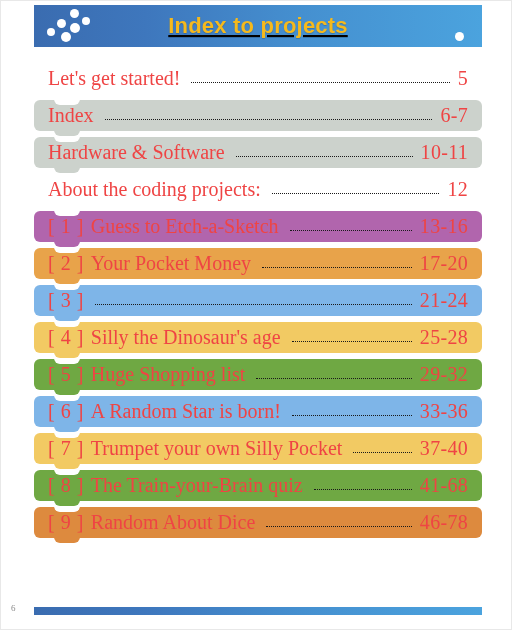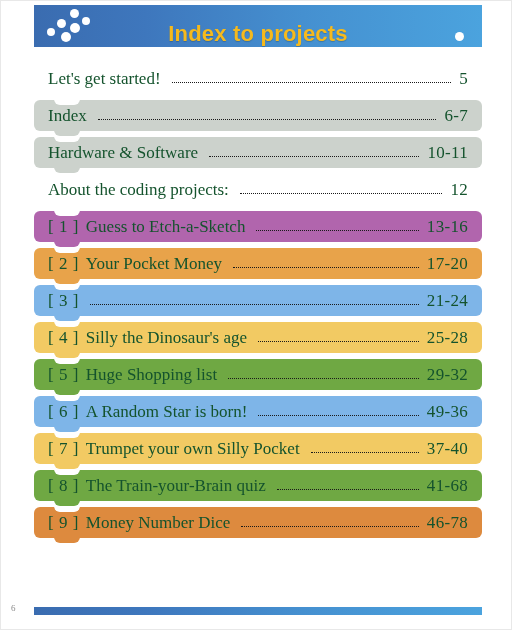--- a/index.html
+++ b/index.html
@@ -27,22 +27,23 @@
 
   
   .header {
     position: absolute;
     left: 33px;
     top: 4px;
     width: 448px;
     height: 42px;
     background: linear-gradient(to right, #3a6cb0 0%, #3e77bd 25%, #4590d0 60%, #4ba3de 100%);
     display: flex;
-    align-items: flex-end;
+    align-items: center;
     justify-content: center;
+    text-decoration: underline;
   }
   .header-title {
     color: #f5b91d;
     font-family: "Liberation Sans", sans-serif;
     font-weight: bold;
     font-size: 22px;
     letter-spacing: 0.2px;
     text-shadow: 0 1px 1px rgba(0,0,0,0.18);
   }
   .logo-dots {
@@ -117,22 +118,22 @@
   .row.plain .shape::after { background: transparent; }
   .row.plain .shape::before { background: transparent; }
 
   .row .content {
     position: relative;
     height: 31px;
     display: flex;
     align-items: center;
     padding: 0 14px 0 14px;
     box-sizing: border-box;
-    font-size: 17px;
-    color: #14532d;
+    font-size: 20px;
+    color: #ef4444;
     white-space: nowrap;
   }
   .row .num {
     margin-right: 7px;
     letter-spacing: 0.5px;
   }
   .row .label {
     margin-right: 7px;
   }
   .row .leader {
@@ -267,21 +268,21 @@
           <span class="leader"></span>
           <span class="pages">29-32</span>
         </div>
       </div>
       <div class="row">
         <div class="shape" style="background: rgb(126, 181, 232);"></div>
         <div class="content">
           <span class="num">[ 6 ]</span>
           <span class="label">A Random Star is born!</span>
           <span class="leader"></span>
-          <span class="pages">49-36</span>
+          <span class="pages">33-36</span>
         </div>
       </div>
       <div class="row">
         <div class="shape" style="background: rgb(242, 202, 99);"></div>
         <div class="content">
           <span class="num">[ 7 ]</span>
           <span class="label">Trumpet your own Silly Pocket</span>
           <span class="leader"></span>
           <span class="pages">37-40</span>
         </div>
@@ -292,21 +293,21 @@
           <span class="num">[ 8 ]</span>
           <span class="label">The Train-your-Brain quiz</span>
           <span class="leader"></span>
           <span class="pages">41-68</span>
         </div>
       </div>
       <div class="row">
         <div class="shape" style="background: rgb(221, 138, 62);"></div>
         <div class="content">
           <span class="num">[ 9 ]</span>
-          <span class="label">Money Number Dice</span>
+          <span class="label">Random About Dice</span>
           <span class="leader"></span>
           <span class="pages">46-78</span>
         </div>
       </div>
     </div>
 
   <div class="folio">6</div>
   <div class="footer-bar"></div>
 
 </div>

